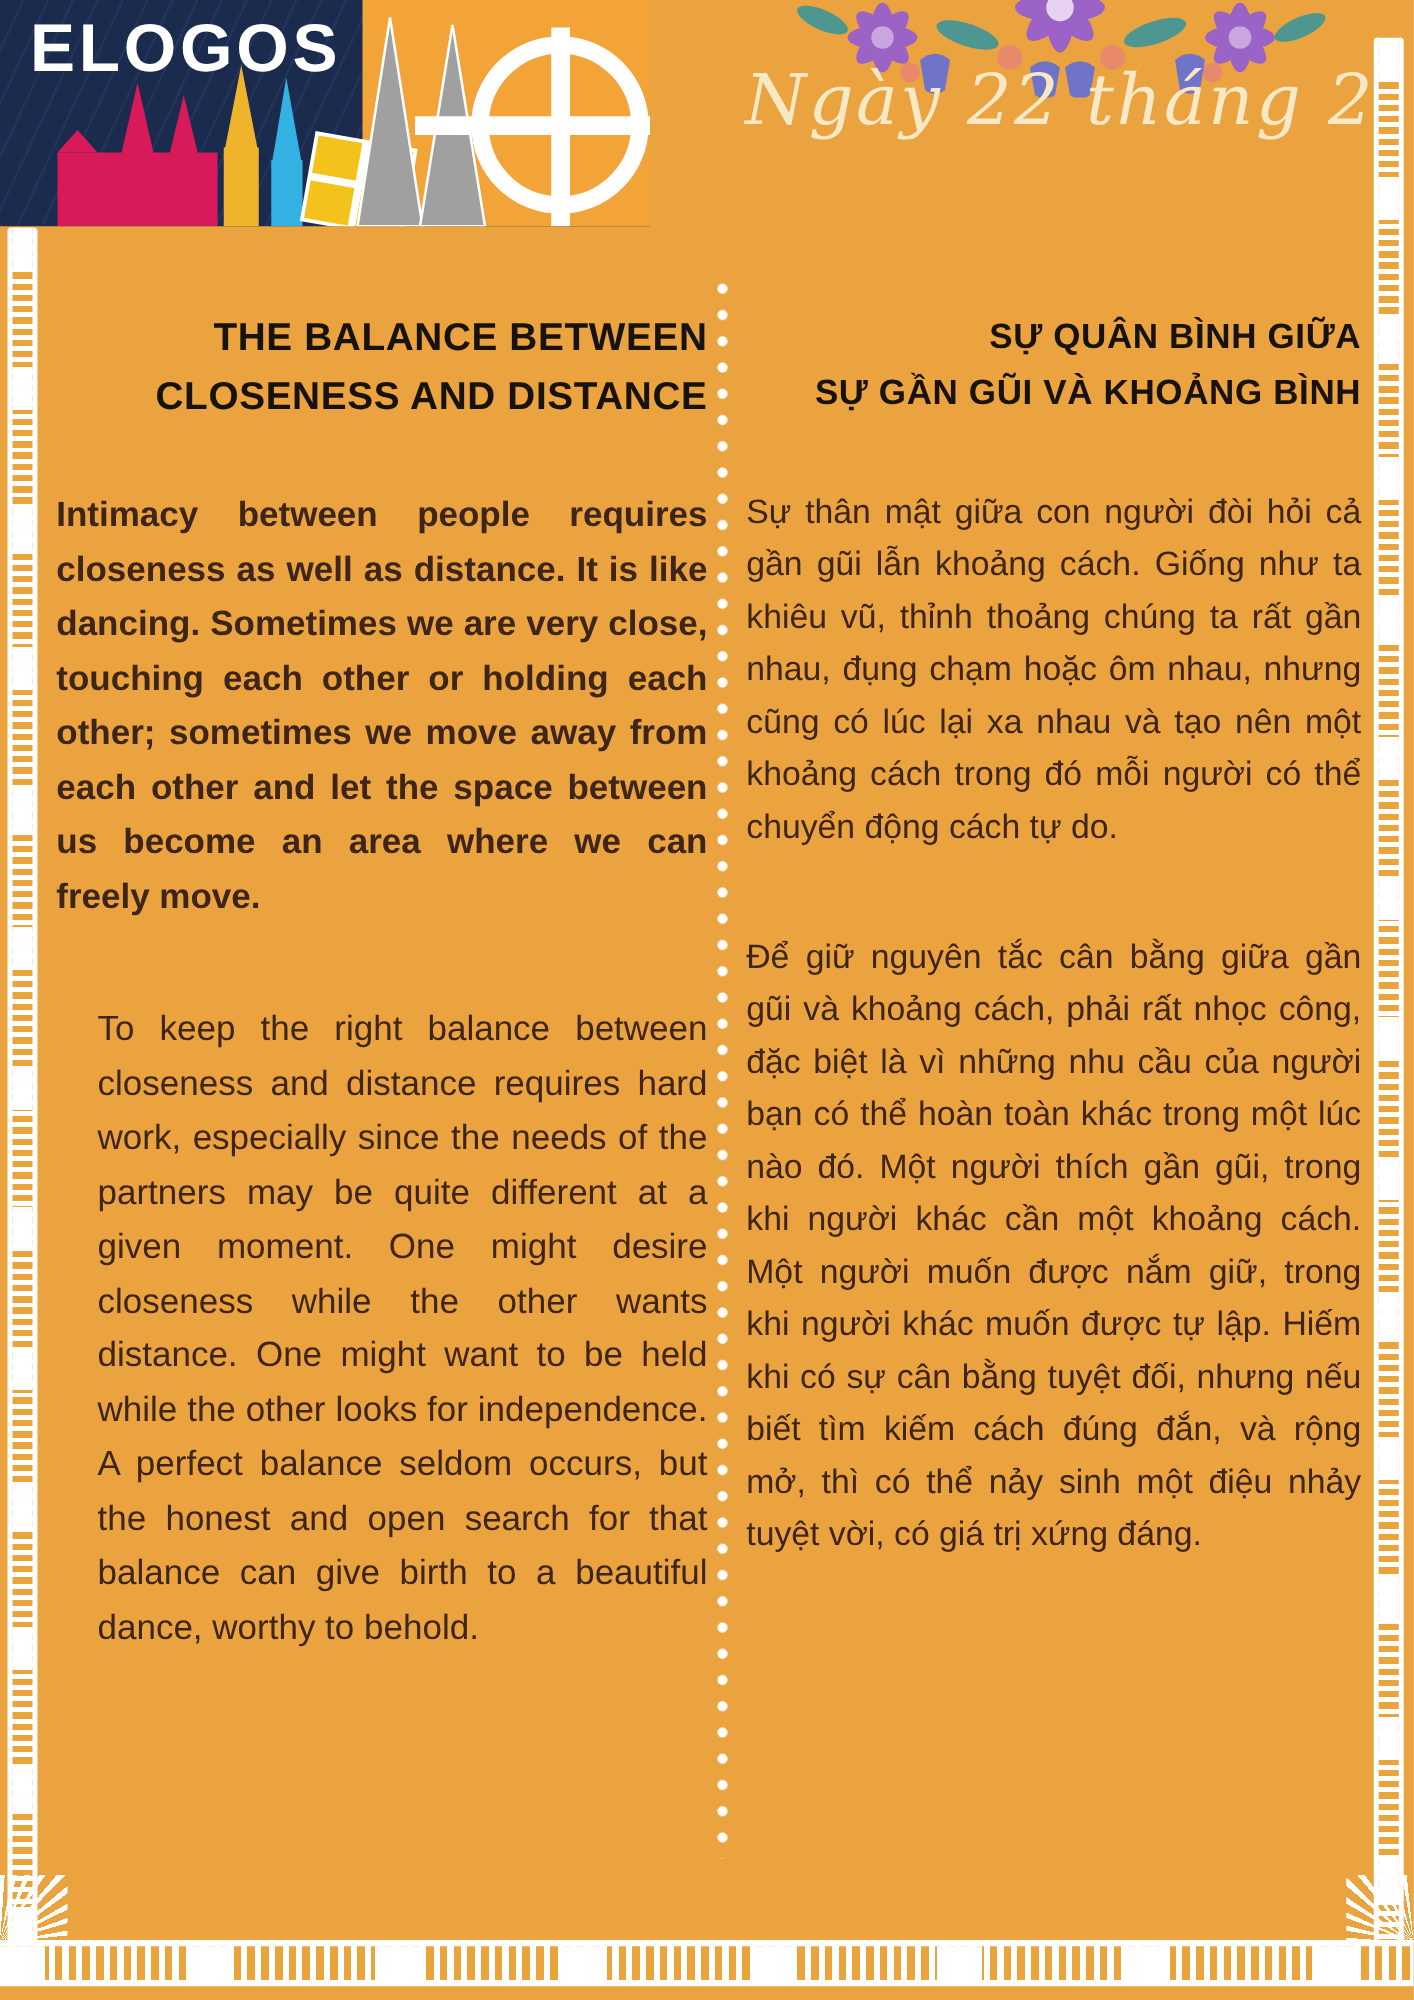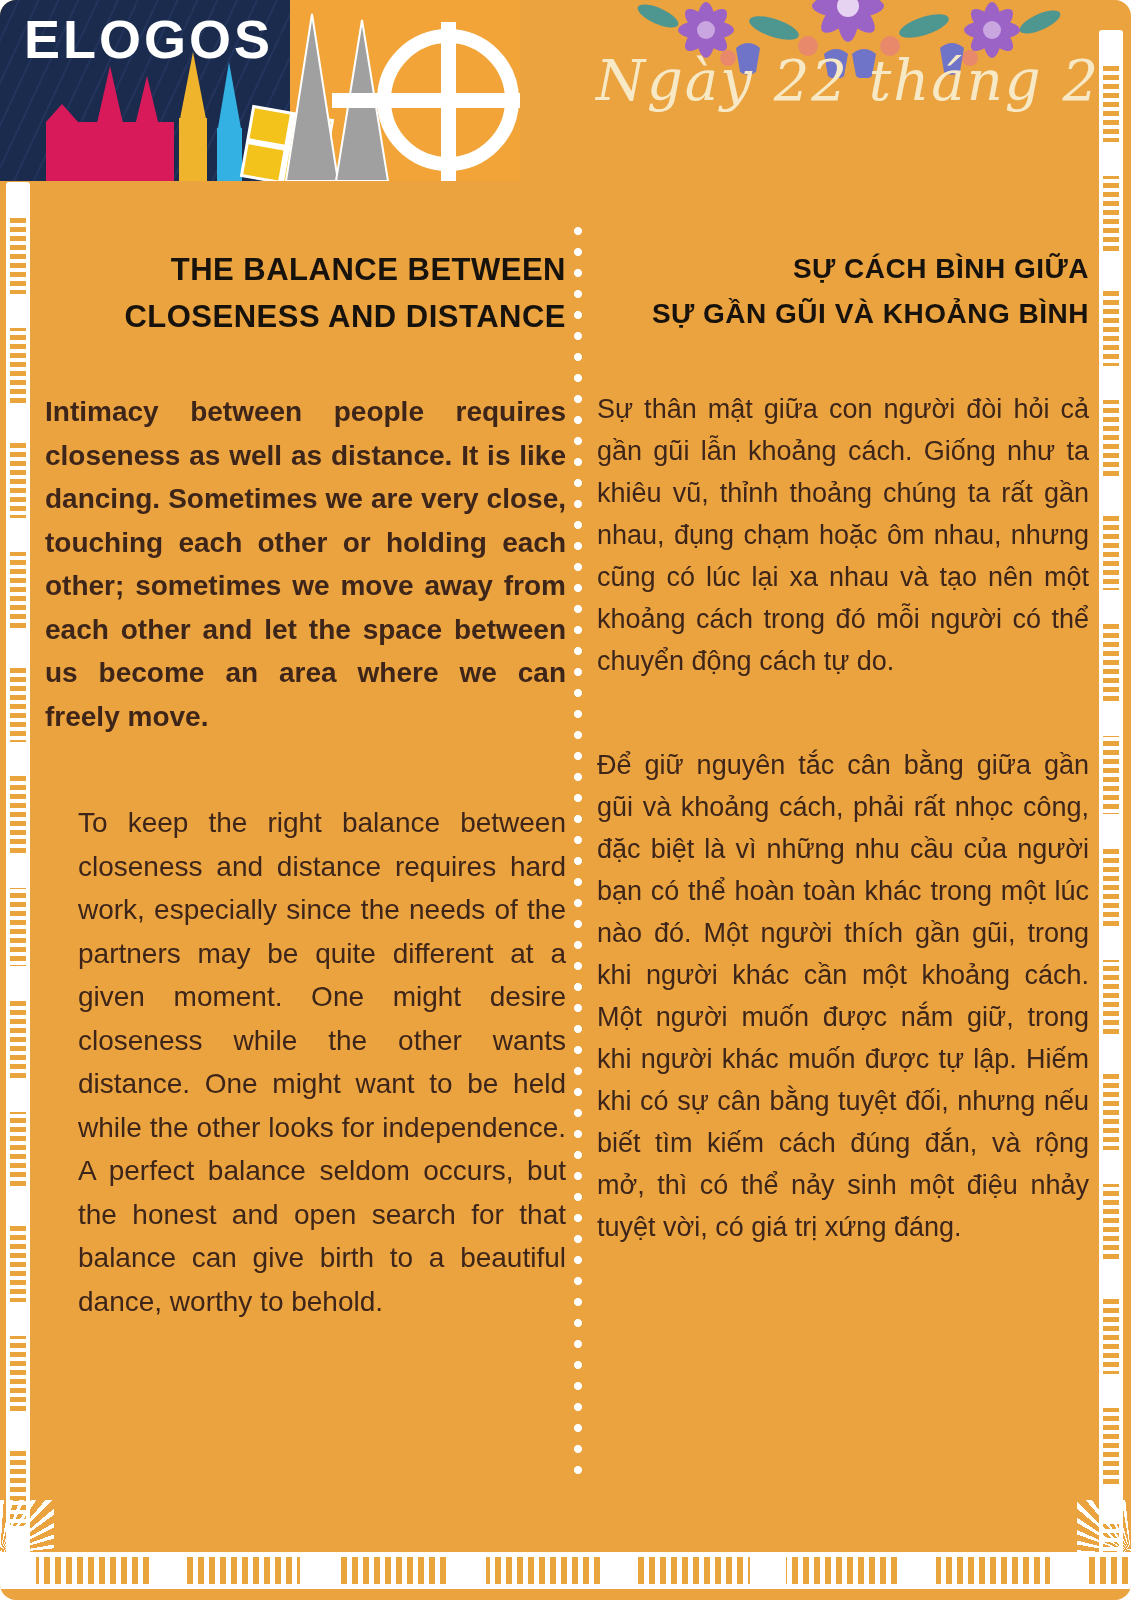--- a/index.html
+++ b/index.html
@@ -2,21 +2,20 @@
 <html><head>
 <meta charset="utf-8">
 <style>
   html,body{margin:0;padding:0;}
   .page{
     position:relative;
     width:1131px;height:1600px;
     background:#EBA33F;
     overflow:hidden;
     font-family:"Liberation Sans","DejaVu Sans",sans-serif;
-    border-radius:16px;
   }
 
   
   .logo-block{
     position:absolute;left:0;top:0;width:520px;height:181px;
     background:repeating-linear-gradient(115deg,#1B2B4D 0 16px,#22335C 16px 18px);
     overflow:hidden;
   }
   .logo-block svg{position:absolute;left:0;top:0;}
   .logo-text{
@@ -198,20 +197,20 @@
     <div class="col-title">
       <div>THE BALANCE BETWEEN</div>
       <div>CLOSENESS AND DISTANCE</div>
     </div>
     <p class="p1">Intimacy between people requires closeness as well as distance. It is like dancing. Sometimes we are very close, touching each other or holding each other; sometimes we move away from each other and let the space between us become an area where we can freely move.</p>
     <p class="p2">To keep the right balance between closeness and distance requires hard work, especially since the needs of the partners may be quite different at a given moment. One might desire closeness while the other wants distance. One might want to be held while the other looks for independence. A perfect balance seldom occurs, but the honest and open search for that balance can give birth to a beautiful dance, worthy to behold.</p>
   </div>
 
   <div class="col col-right">
     <div class="col-title">
-      <div>SỰ CÁCH BÌNH GIỮA</div>
+      <div>SỰ QUÂN BÌNH GIỮA</div>
       <div>SỰ GẦN GŨI VÀ KHOẢNG BÌNH</div>
     </div>
     <p class="p1">Sự thân mật giữa con người đòi hỏi cả gần gũi lẫn khoảng cách. Giống như ta khiêu vũ, thỉnh thoảng chúng ta rất gần nhau, đụng chạm hoặc ôm nhau, nhưng cũng có lúc lại xa nhau và tạo nên một khoảng cách trong đó mỗi người có thể chuyển động cách tự do.</p>
     <p class="p2">Để giữ nguyên tắc cân bằng giữa gần gũi và khoảng cách, phải rất nhọc công, đặc biệt là vì những nhu cầu của người bạn có thể hoàn toàn khác trong một lúc nào đó. Một người thích gần gũi, trong khi người khác cần một khoảng cách. Một người muốn được nắm giữ, trong khi người khác muốn được tự lập. Hiếm khi có sự cân bằng tuyệt đối, nhưng nếu biết tìm kiếm cách đúng đắn, và rộng mở, thì có thể nảy sinh một điệu nhảy tuyệt vời, có giá trị xứng đáng.</p>
   </div>
 
 </div>
 
 </body></html>

